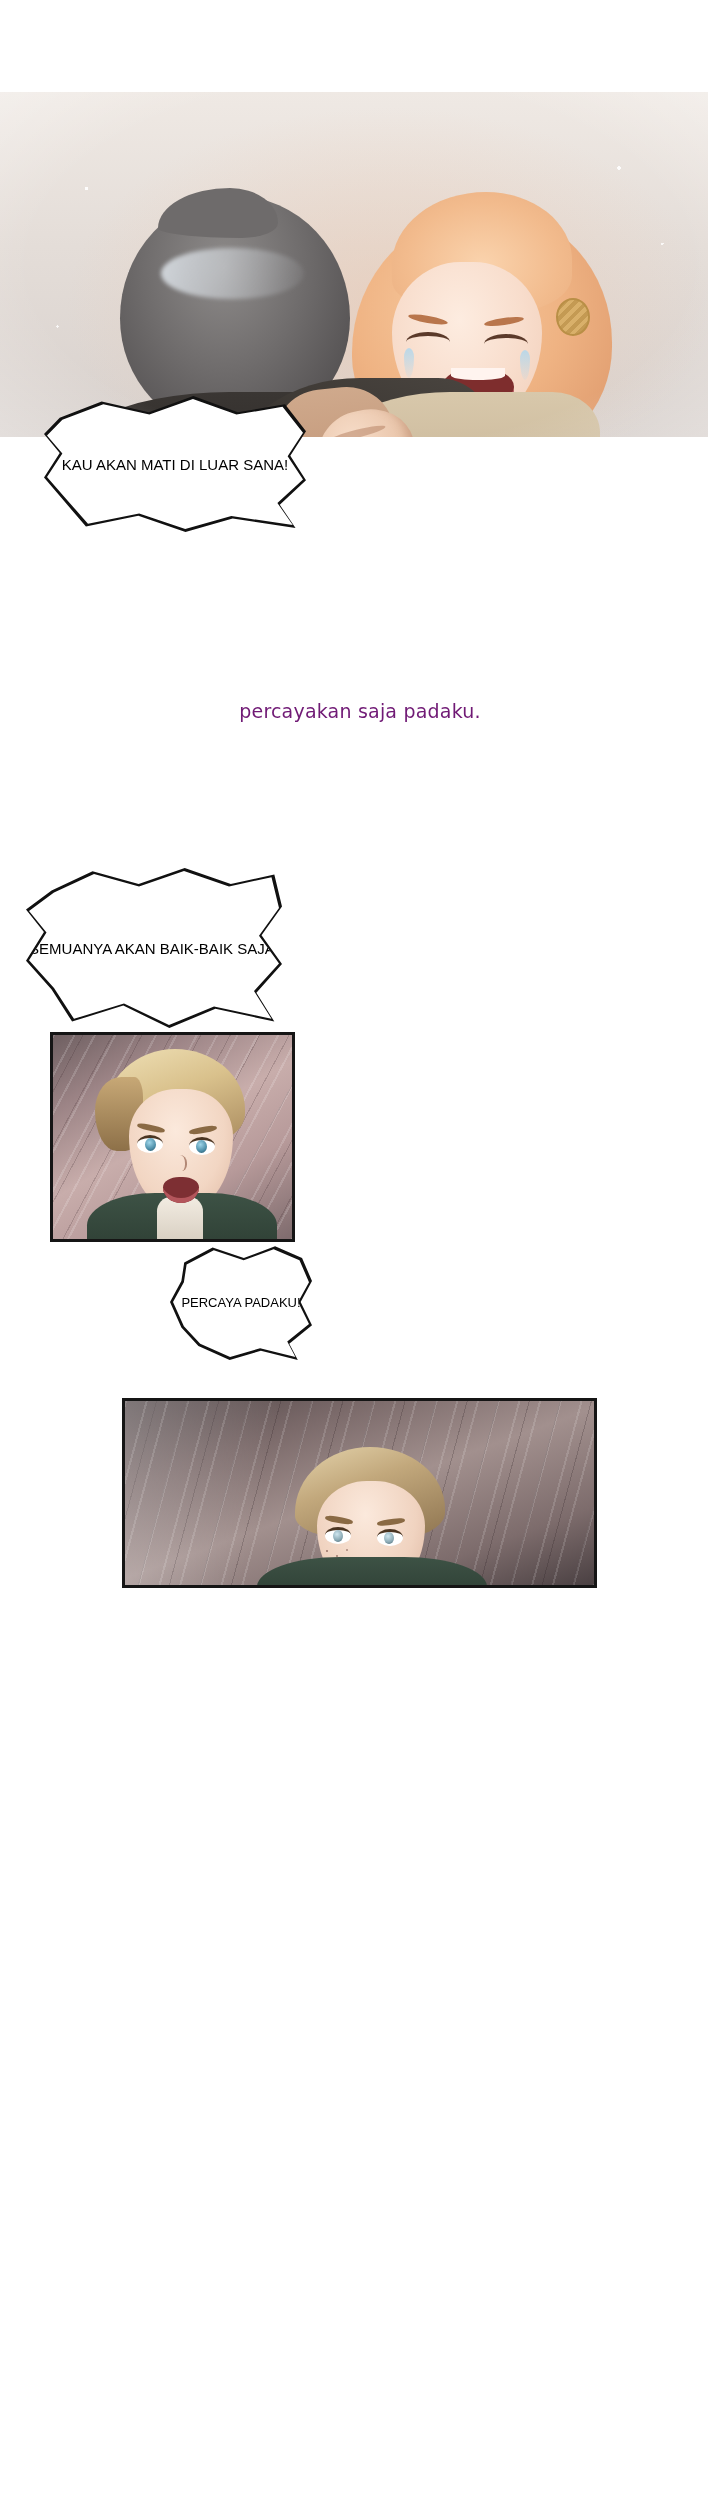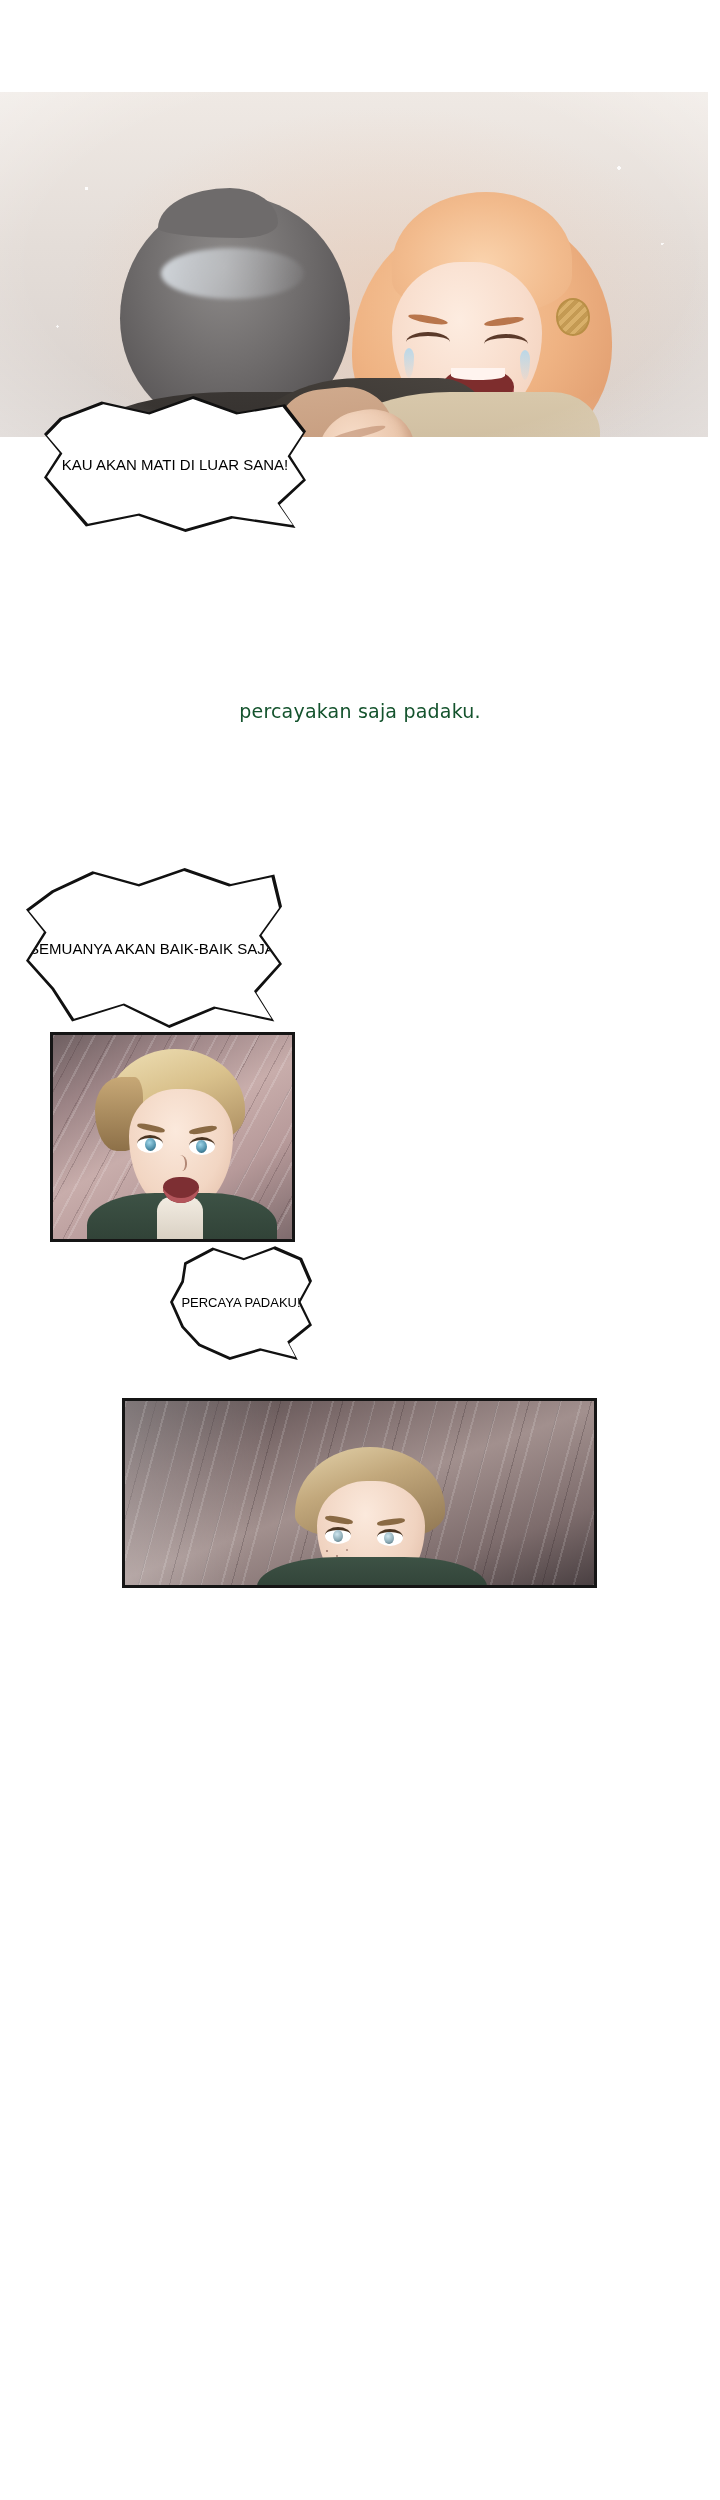--- a/index.html
+++ b/index.html
@@ -230,21 +230,21 @@
 
   
   .narration {
     position: absolute;
     left: 0;
     top: 700px;
     width: 720px;
     text-align: center;
     font-family: "DejaVu Sans", sans-serif;
     font-size: 19px;
-    color: #14532d;
+    color: #701a75;
     letter-spacing: 0.2px;
   }
 
   
   .bubble-2-outline {
     position: absolute;
     left: 26px;
     top: 868px;
     width: 256px;
     height: 160px;

